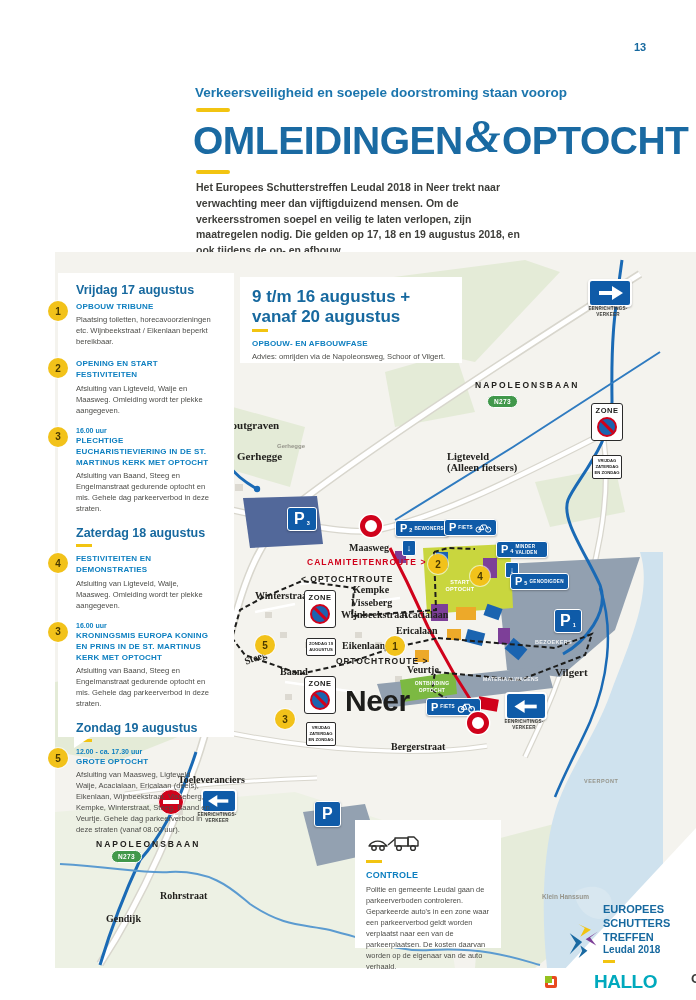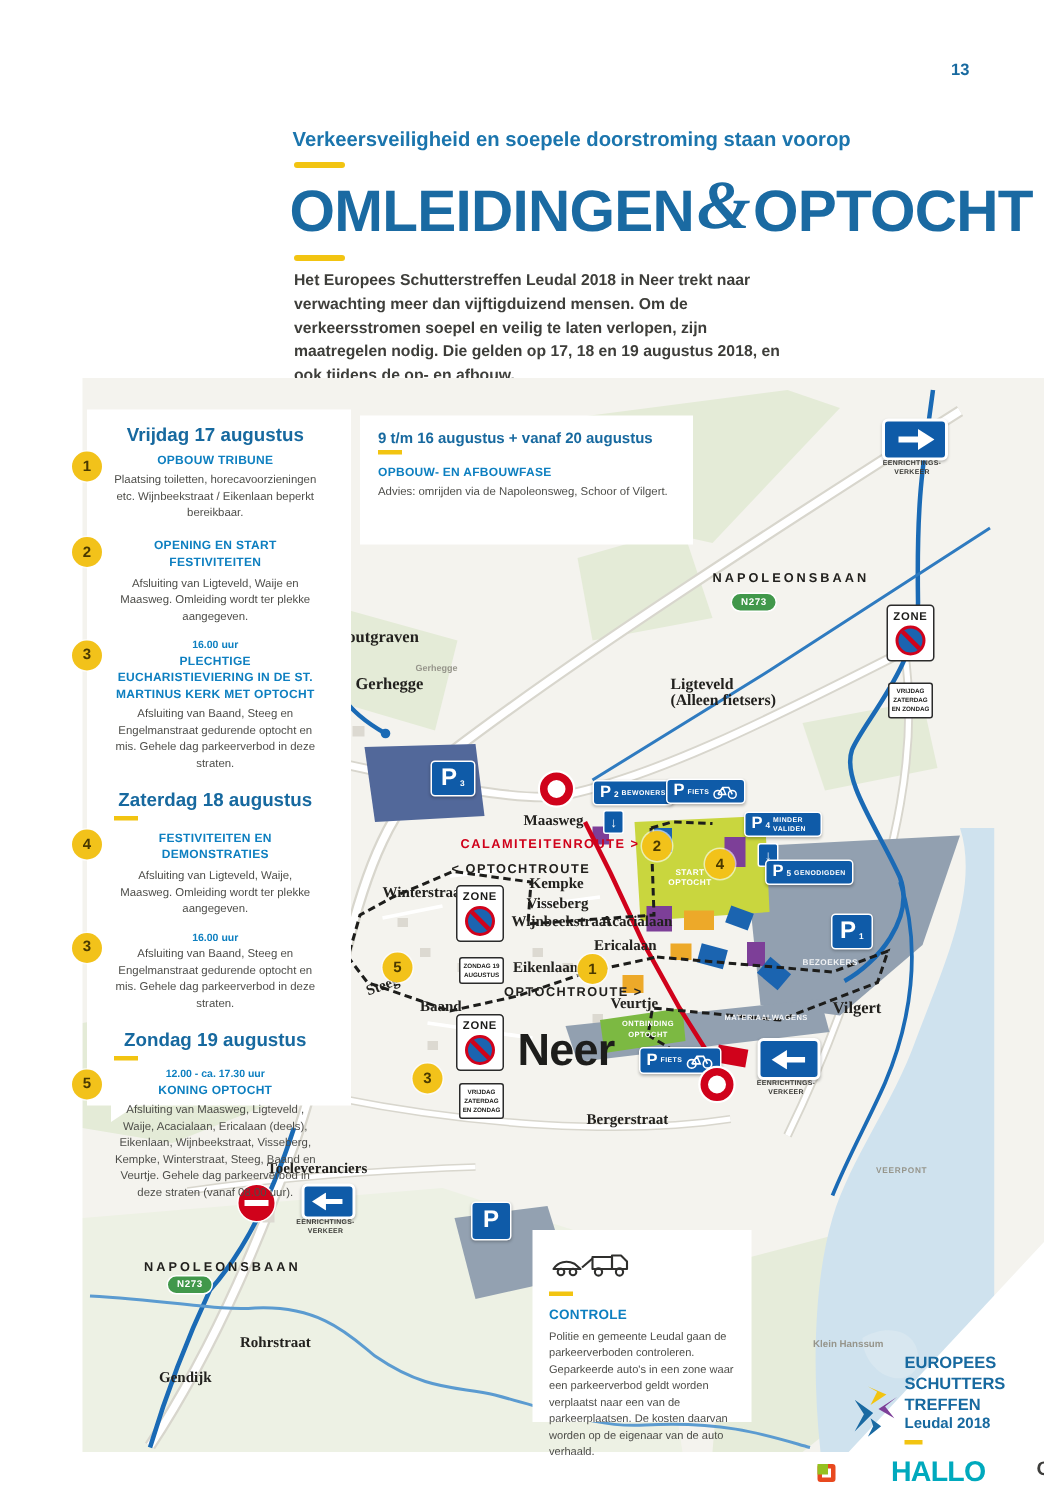--- a/index.html
+++ b/index.html
@@ -12,35 +12,35 @@
   .dash.d1{left:196px;top:108px;}
   .dash.d2{left:196px;top:170px;}
   .title{position:absolute;left:193px;top:112px;margin:0;font-size:39px;font-weight:800;
          color:#1a6aa2;letter-spacing:-.5px;white-space:nowrap;}
   .title .amp{font-family:"Liberation Serif",serif;font-style:italic;font-size:46px;
               font-weight:700;margin:0 2px;position:relative;top:-2px;}
   .intro{position:absolute;left:196px;top:180px;width:330px;margin:0;font-size:10.5px;
          font-weight:700;color:#3e3e3a;line-height:1.5;}
   
   .card{position:absolute;background:#fff;box-sizing:border-box;z-index:30;}
-  .sched{left:58px;top:273px;width:176px;height:464px;padding:10px 23px 10px 18px;text-align:center;}
+  .sched{left:58px;top:273px;width:176px;height:464px;padding:10px 23px 10px 18px;}
   .card-tail{position:absolute;left:16px;bottom:-11px;width:0;height:0;
              border-right:18px solid transparent;border-top:12px solid #fff;}
   .daytitle{font-size:12.5px;font-weight:800;color:#17699f;margin:0 0 4px;}
   .daydash{width:16px;height:3px;background:#f2c411;margin:2px 0 6px;}
   .item{position:relative;margin:0 0 11px;}
   .item .ycircle{position:absolute;left:-28px;top:0;}
   .ycircle{width:20px;height:20px;border-radius:50%;background:#f2c21a;color:#4a3a00;
            font-size:10px;font-weight:800;display:flex;align-items:center;justify-content:center;
            box-shadow:0 0 0 1px rgba(255,255,255,.6);}
   .itime{font-size:7px;font-weight:800;color:#0d7fc0;margin-bottom:1px;}
   .ihead{font-size:8px;font-weight:800;color:#0d7fc0;letter-spacing:.2px;line-height:1.4;margin-bottom:2px;}
   .ibody{font-size:7.6px;color:#4d4d49;line-height:1.45;}
   .phase{left:240px;top:277px;width:222px;height:86px;padding:10px 12px;}
-  .phead{font-size:10px;font-weight:800;color:#17699f;margin:0 0 2px;}
+  .phead{font-size:17px;font-weight:800;color:#17699f;margin:0 0 2px;}
   .controle{left:355px;top:820px;width:146px;height:128px;padding:10px 11px;}
   .cbody{font-size:7.4px;color:#4d4d49;line-height:1.5;}
   
   .map{position:absolute;left:55px;top:252px;width:689px;height:716px;background:#f4f3ee;}
   .map svg.base{position:absolute;left:0;top:0;}
   .mlabel{position:absolute;font-family:"Liberation Serif",serif;font-weight:700;font-size:10px;
           color:#22211e;white-space:nowrap;z-index:10;}
   .mtiny{position:absolute;font-size:6px;color:#96958b;font-weight:700;white-space:nowrap;z-index:10;}
   .mcaps{position:absolute;font-size:8.5px;font-weight:800;letter-spacing:2px;color:#22211e;
          white-space:nowrap;z-index:10;}
@@ -371,28 +371,29 @@
     <h2 class="daytitle" style="margin-top:12px">Zaterdag 18 augustus</h2>
     <div class="daydash"></div>
     <div class="item">
       <div class="ycircle">4</div>
       <div class="ihead">FESTIVITEITEN EN DEMONSTRATIES</div>
       <div class="ibody">Afsluiting van Ligteveld, Waije, Maasweg. Omleiding wordt ter plekke aangegeven.</div>
     </div>
     <div class="item">
       <div class="ycircle">3</div>
       <div class="itime">16.00 uur</div>
+      <div class="ihead">KRONINGSMIS EUROPA KONING EN PRINS IN DE ST. MARTINUS KERK MET OPTOCHT</div>
       <div class="ibody">Afsluiting van Baand, Steeg en Engelmanstraat gedurende optocht en mis. Gehele dag parkeerverbod in deze straten.</div>
     </div>
     <h2 class="daytitle" style="margin-top:12px">Zondag 19 augustus</h2>
     <div class="daydash"></div>
     <div class="item">
       <div class="ycircle">5</div>
       <div class="itime">12.00 - ca. 17.30 uur</div>
-      <div class="ihead">KONING OPTOCHT</div>
+      <div class="ihead">GROTE OPTOCHT</div>
       <div class="ibody">Afsluiting van Maasweg, Ligteveld , Waije, Acacialaan, Ericalaan (deels), Eikenlaan, Wijnbeekstraat, Visseberg, Kempke, Winterstraat, Steeg, Baand en Veurtje. Gehele dag parkeerverbod in deze straten (vanaf 08.00 uur).</div>
     </div>
   </div>
 
   <div class="card phase">
     <h2 class="phead">9 t/m 16 augustus + vanaf 20 augustus</h2>
     <div class="daydash"></div>
     <div class="ihead">OPBOUW- EN AFBOUWFASE</div>
     <div class="ibody">Advies: omrijden via de Napoleonsweg, Schoor of Vilgert.</div>
   </div>

